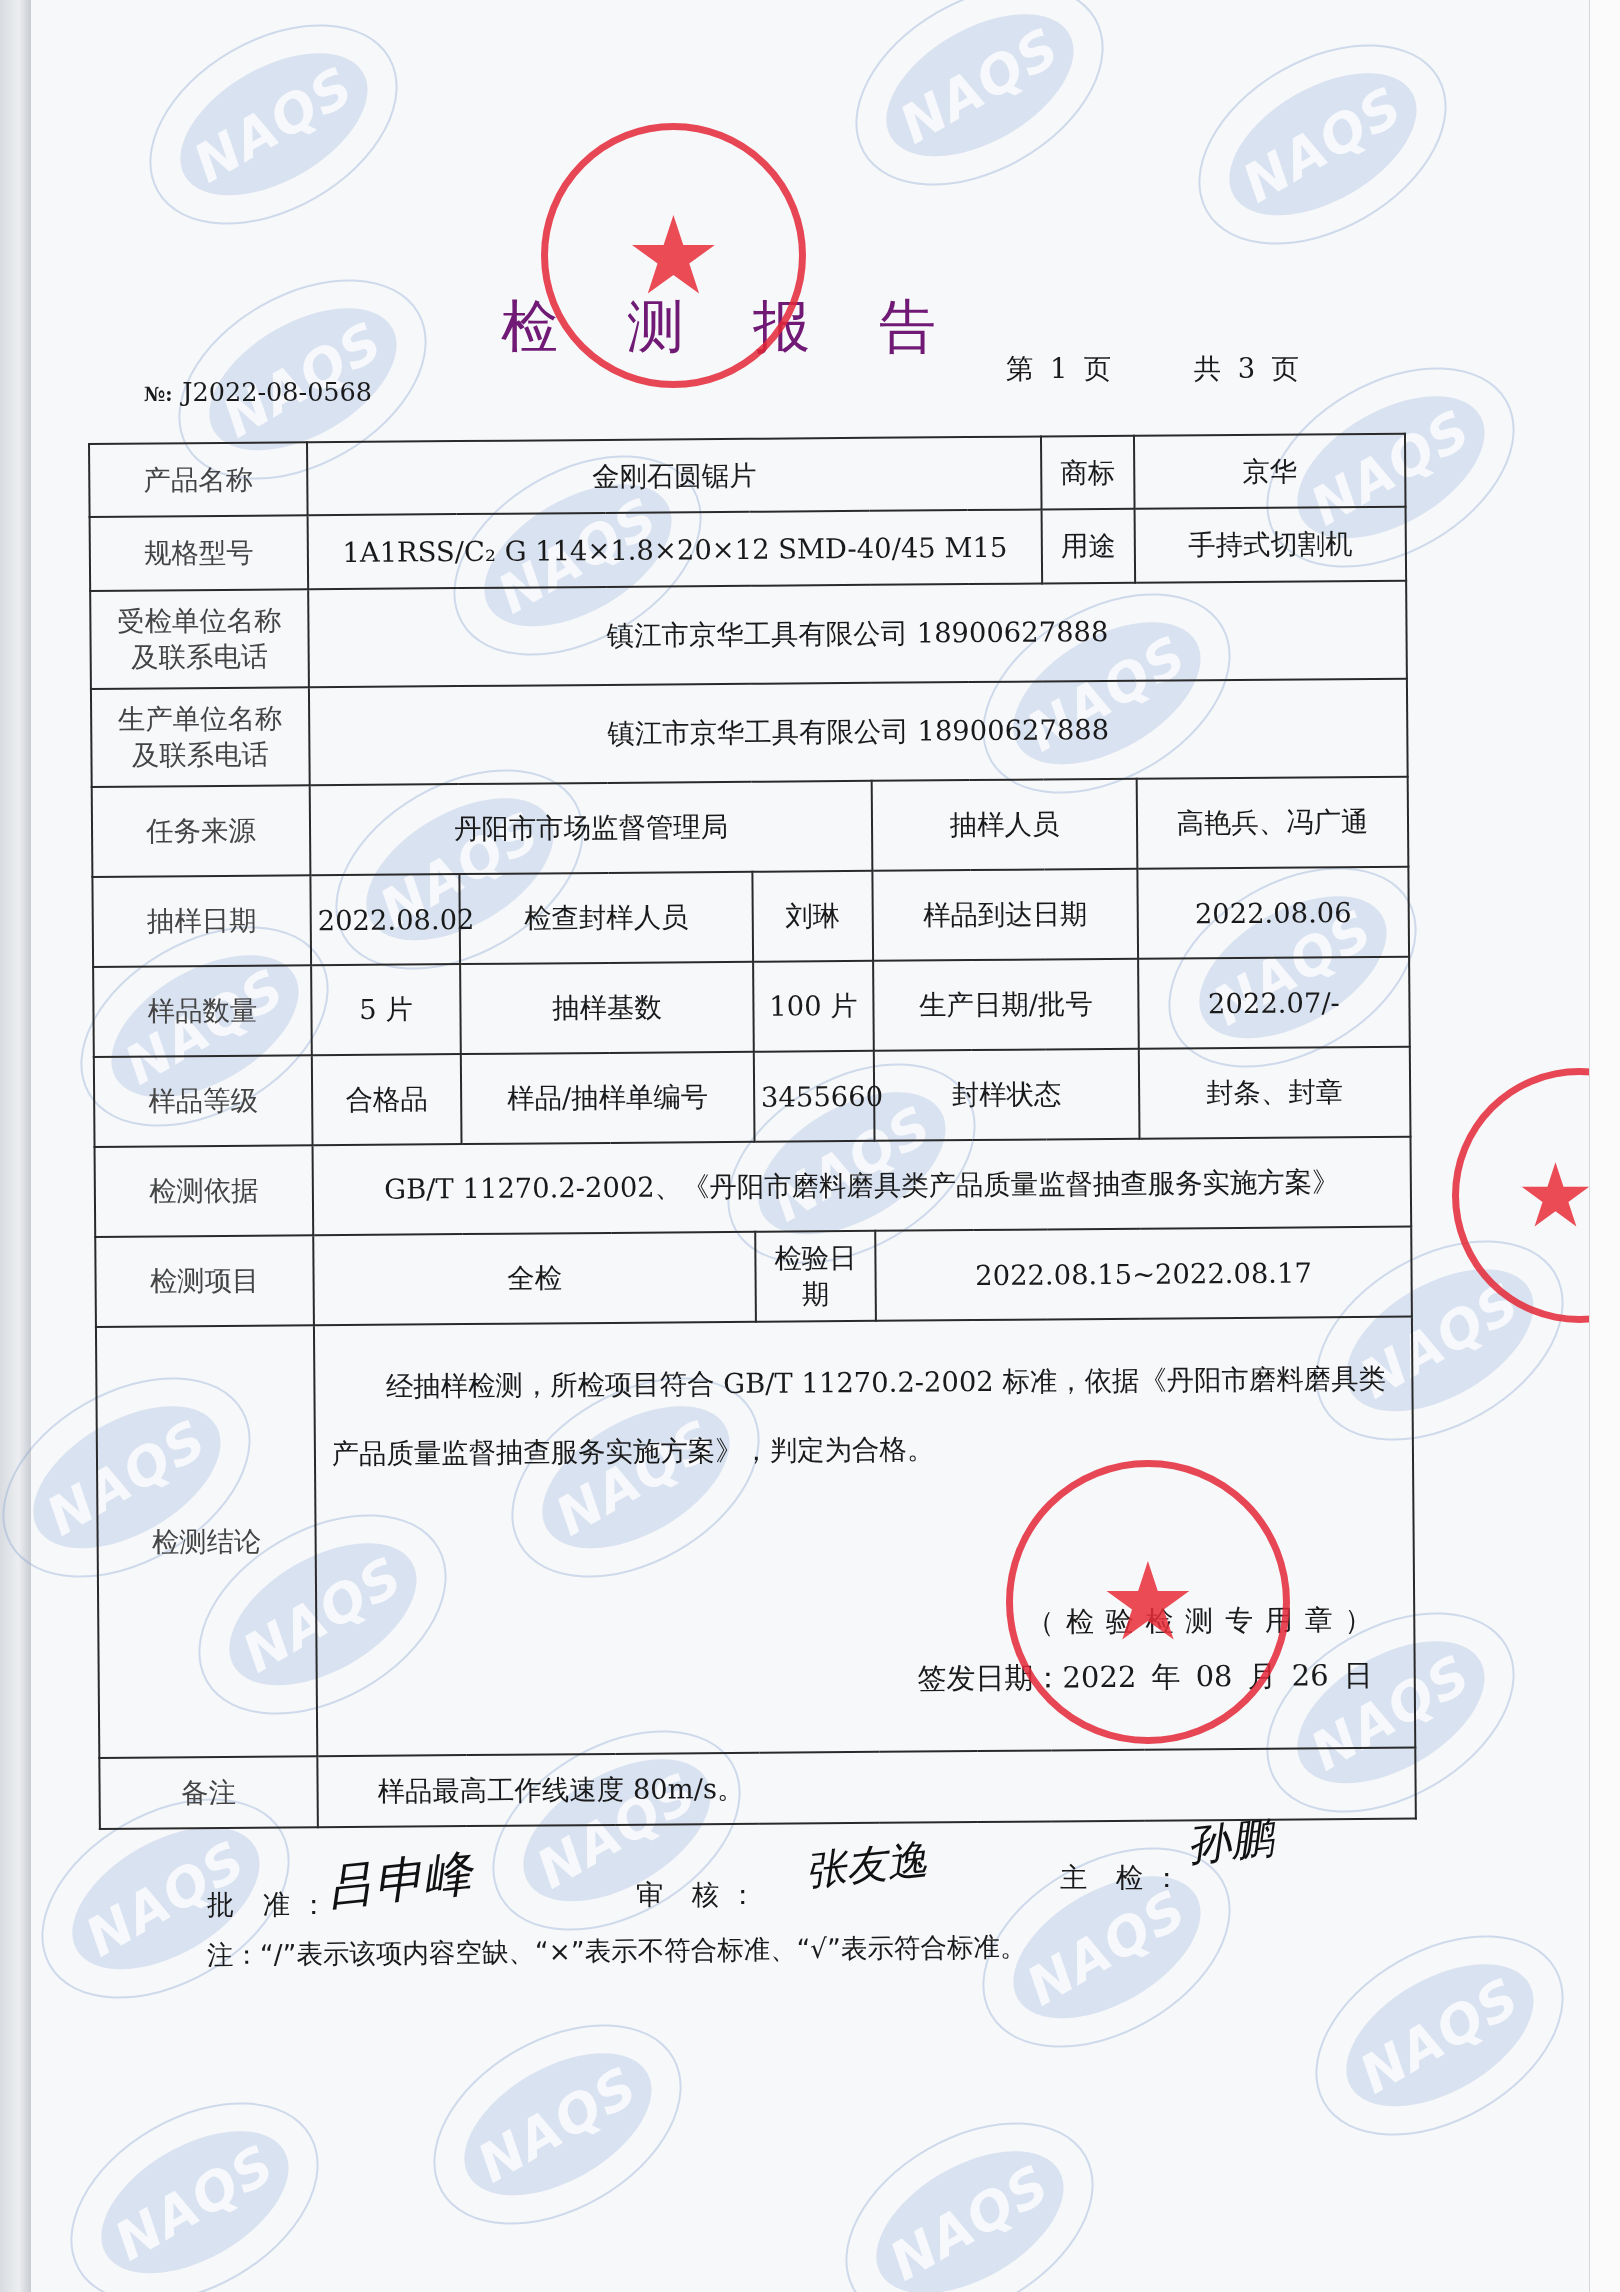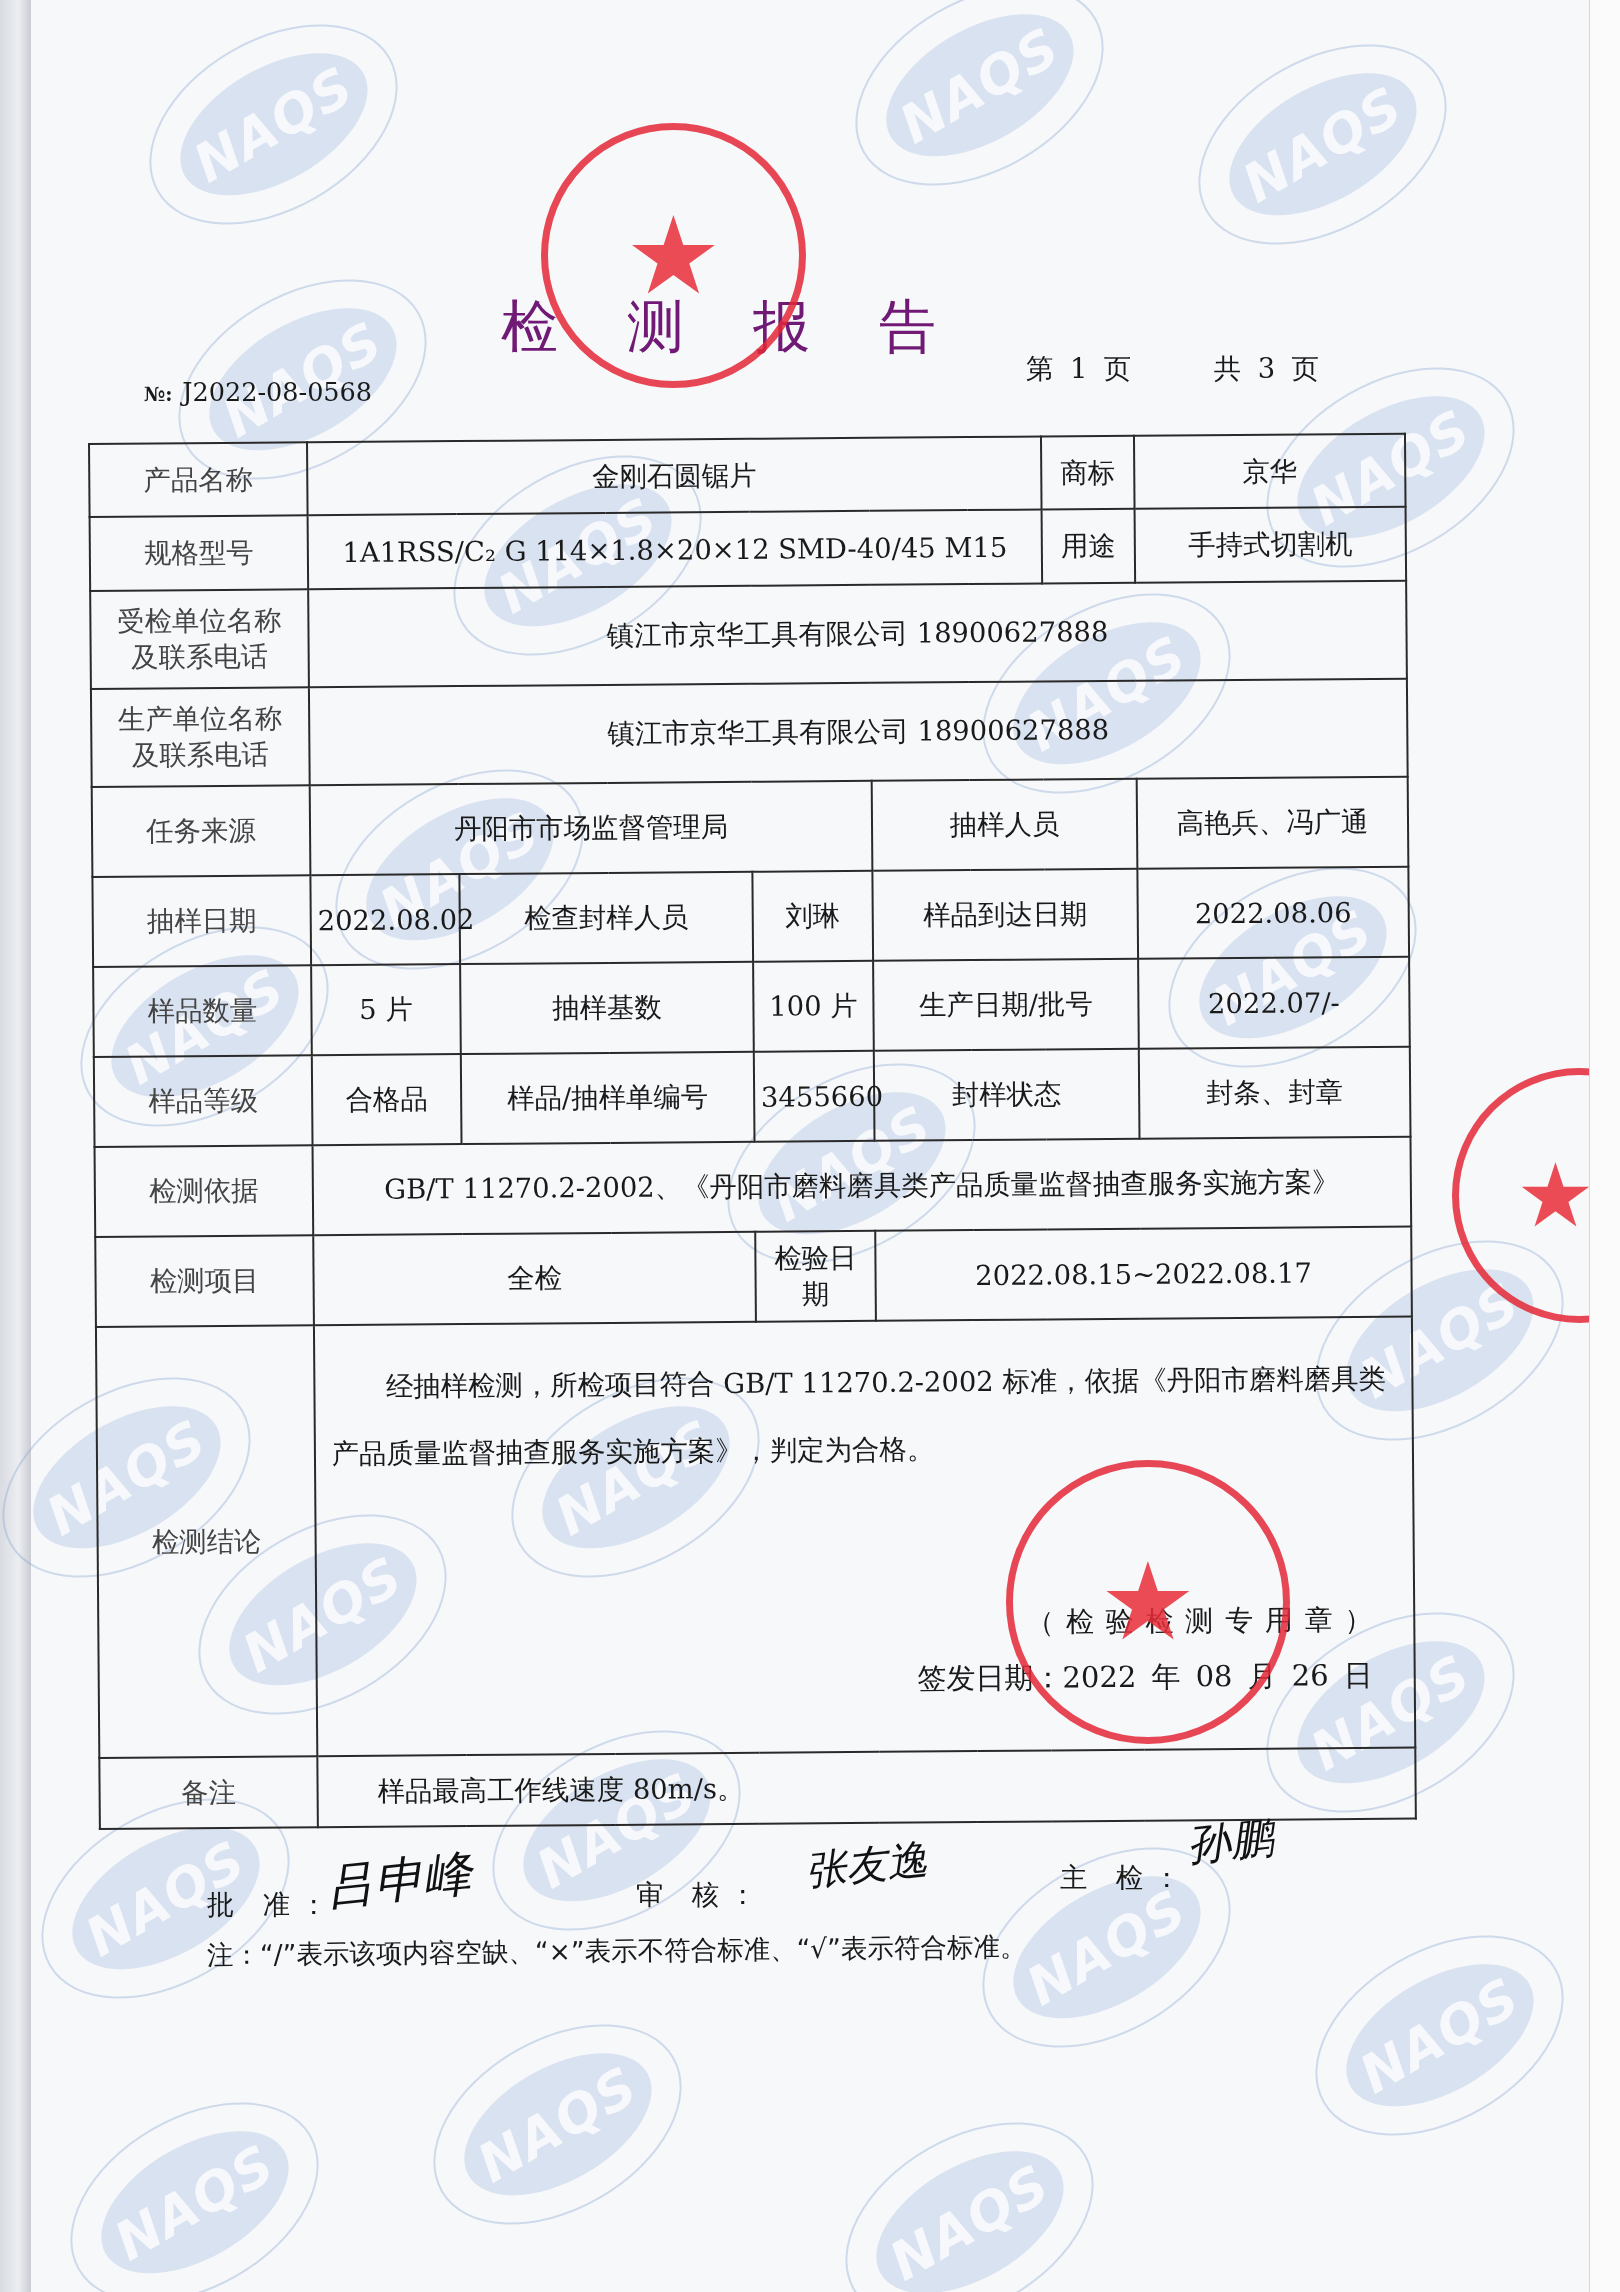--- a/index.html
+++ b/index.html
@@ -43,21 +43,21 @@
   .subtitle {
     position:absolute; left:470px; top:289px;
     font-size:57px; color:#701a75; font-family:"DejaVu Sans",sans-serif;
     word-spacing:0; letter-spacing:69px;
   }
   .report-no {
     position:absolute; left:113px; top:377px; font-size:25.5px;
   }
   .report-no .no-sym { font-size:19.6px; margin-right:9.8px; font-weight:bold; }
   .page-info {
-    position:absolute; left:975px; top:351px; font-size:27.4px; word-spacing:7.8px;margin-left:20px;
+    position:absolute; left:975px; top:351px; font-size:27.4px; word-spacing:7.8px;
   }
   table.report {
     position:absolute; left:57px; top:443px; width:1315px;
     border-collapse:collapse; table-layout:fixed;
     transform:rotate(-0.45deg); transform-origin:left top;
   }
   table.report td {
     border:2px solid #2a2a2a; text-align:center; vertical-align:middle;
     font-size:27.4px; padding:0 5.9px; background:transparent;
   }

